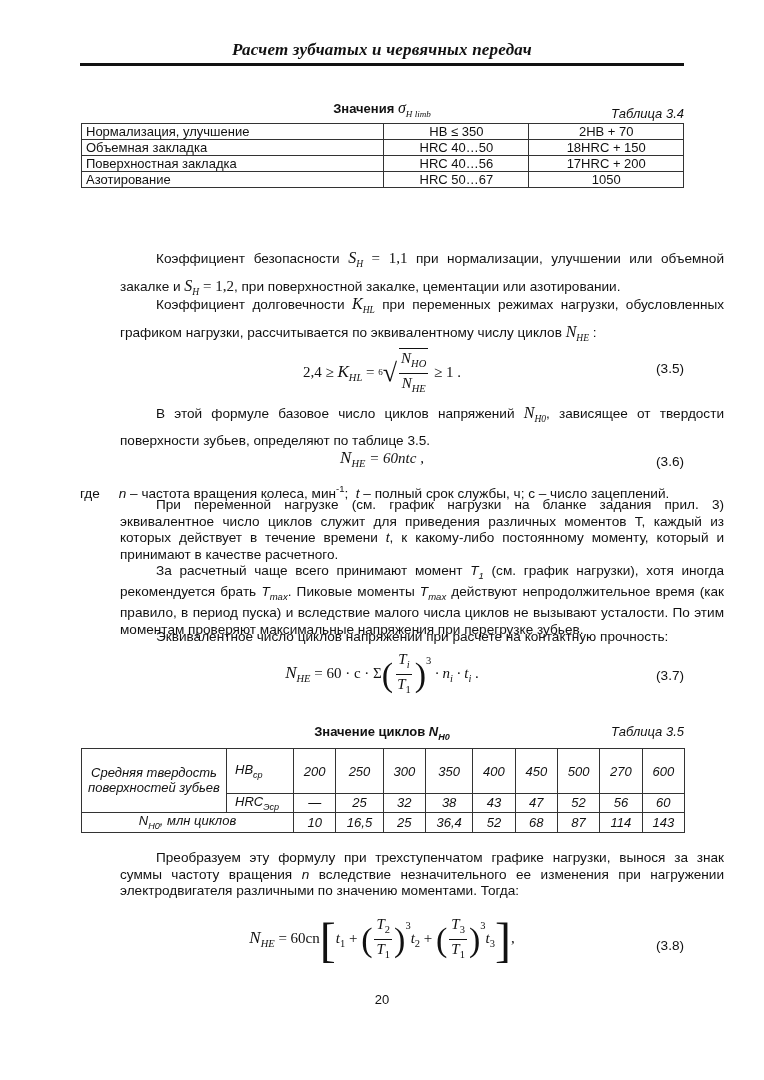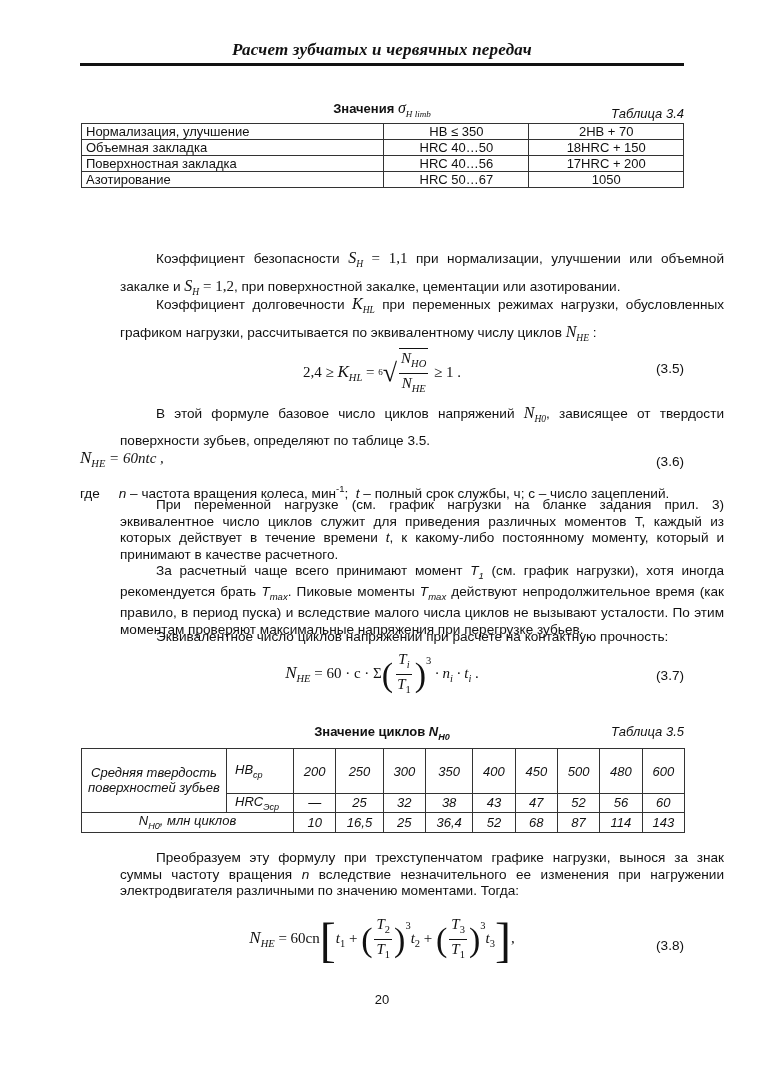--- a/index.html
+++ b/index.html
@@ -82,21 +82,21 @@
       <span class="n"><span class="math">N</span><sub class="math">HO</sub></span>
       <span class="d"><span class="math">N</span><sub class="math">HE</sub></span>
     </span><span class="rm"> ≥ 1 .</span>
   <span class="eqnum">(3.5)</span>
 </div>
 
 <div class="abs para indent" style="top:402px;">
   <span>В этой формуле базовое число циклов напряжений </span><span class="math" style="font-size:16px;">N</span><sub class="math">H0</sub><span>, зависящее от твердости поверхности зубьев, определяют по таблице 3.5.</span>
 </div>
 
-<div class="abs eq" style="top:448px; height:26px; text-align:left;">
+<div class="abs eq" style="top:448px; height:26px; text-align:center;">
   <span class="math" style="font-size:17px;">N</span><sub class="math">HE</sub><span class="math"> = 60ntc ,</span>
   <span class="eqnum">(3.6)</span>
 </div>
 
 <div class="abs para" style="top:478px;">
   <span>где</span>&nbsp;&nbsp;&nbsp;&nbsp;
   <i>n</i><span> – частота вращения колеса, мин</span><sup>-1</sup>;&nbsp; <i>t</i><span> – полный срок службы, ч; с – число зацеплений.</span>
 </div>
 
 <div class="abs para tight indent" style="top:497px;">
@@ -125,21 +125,21 @@
       <tr style="height:45px;">
     <td rowspan="2" style="width:136px;">Средняя твердость поверхностей зубьев</td>
     <td style="width:54px; text-align:left; padding-left:8px;"><span>HB</span><sub>ср</sub></td>
     <td>200</td>
     <td>250</td>
     <td>300</td>
     <td>350</td>
     <td>400</td>
     <td>450</td>
     <td>500</td>
-    <td>480</td>
+    <td>270</td>
     <td>600</td>
   </tr>
   <tr style="height:18px;">
     <td style="text-align:left; padding-left:8px;"><span>HRC</span><sub>Эср</sub></td>
     <td>—</td>
     <td>25</td>
     <td>32</td>
     <td>38</td>
     <td>43</td>
     <td>47</td>

